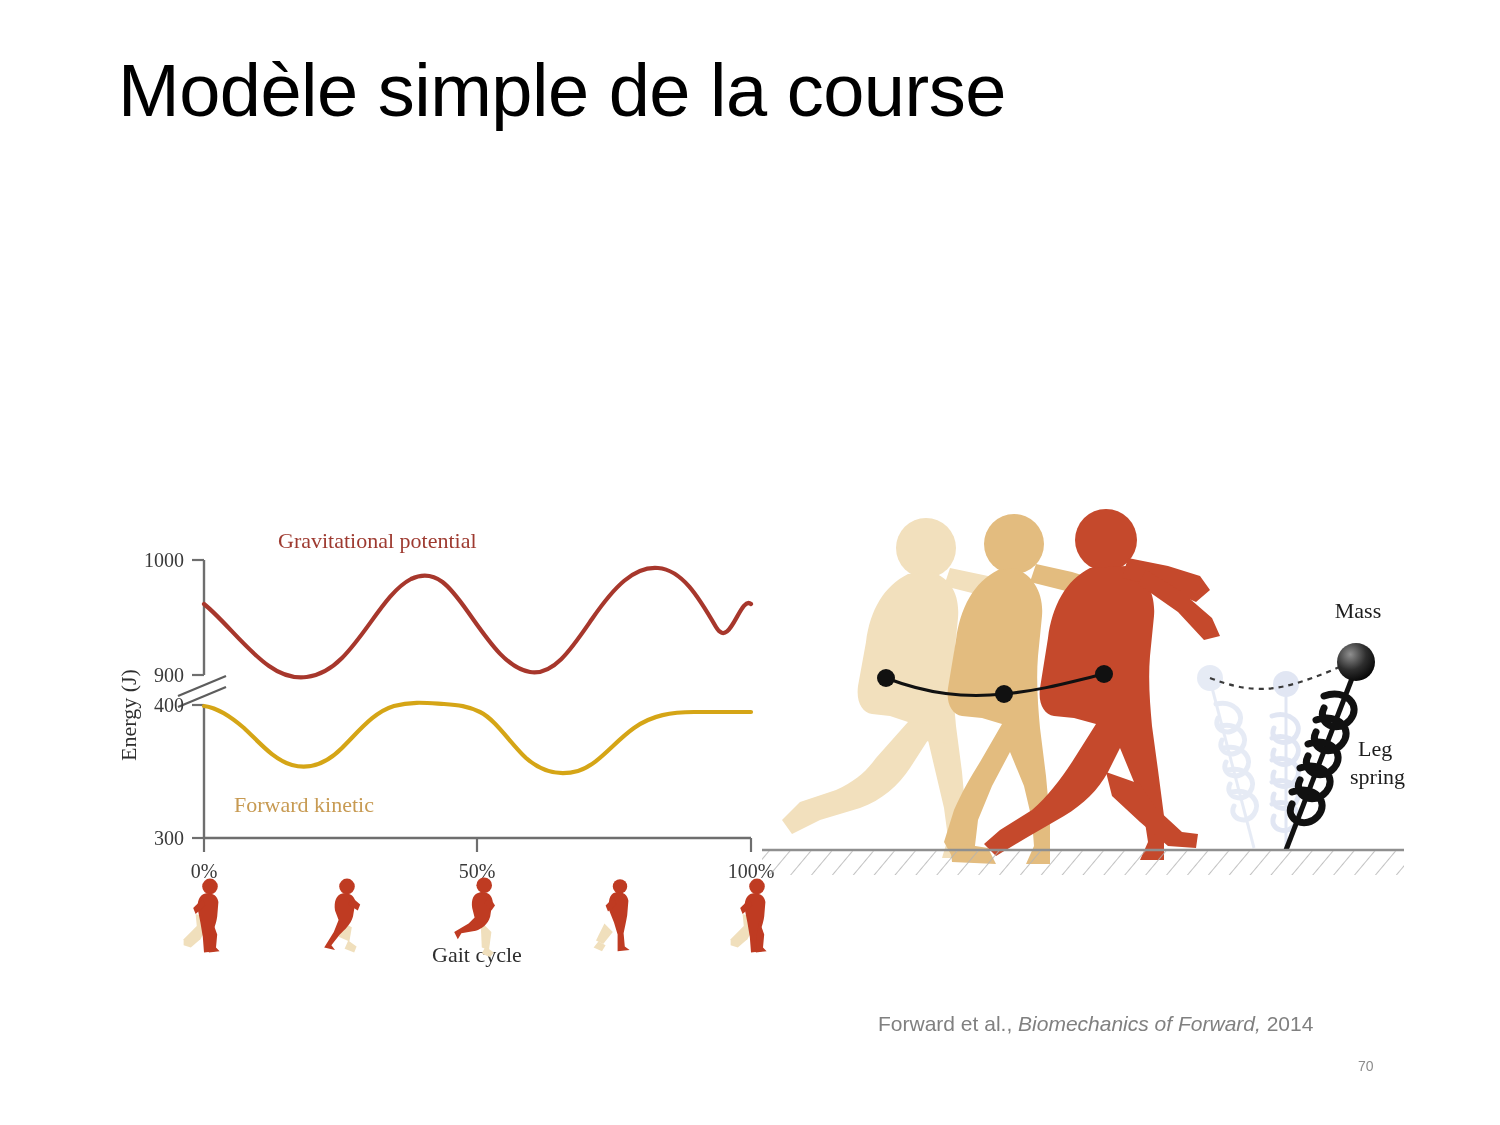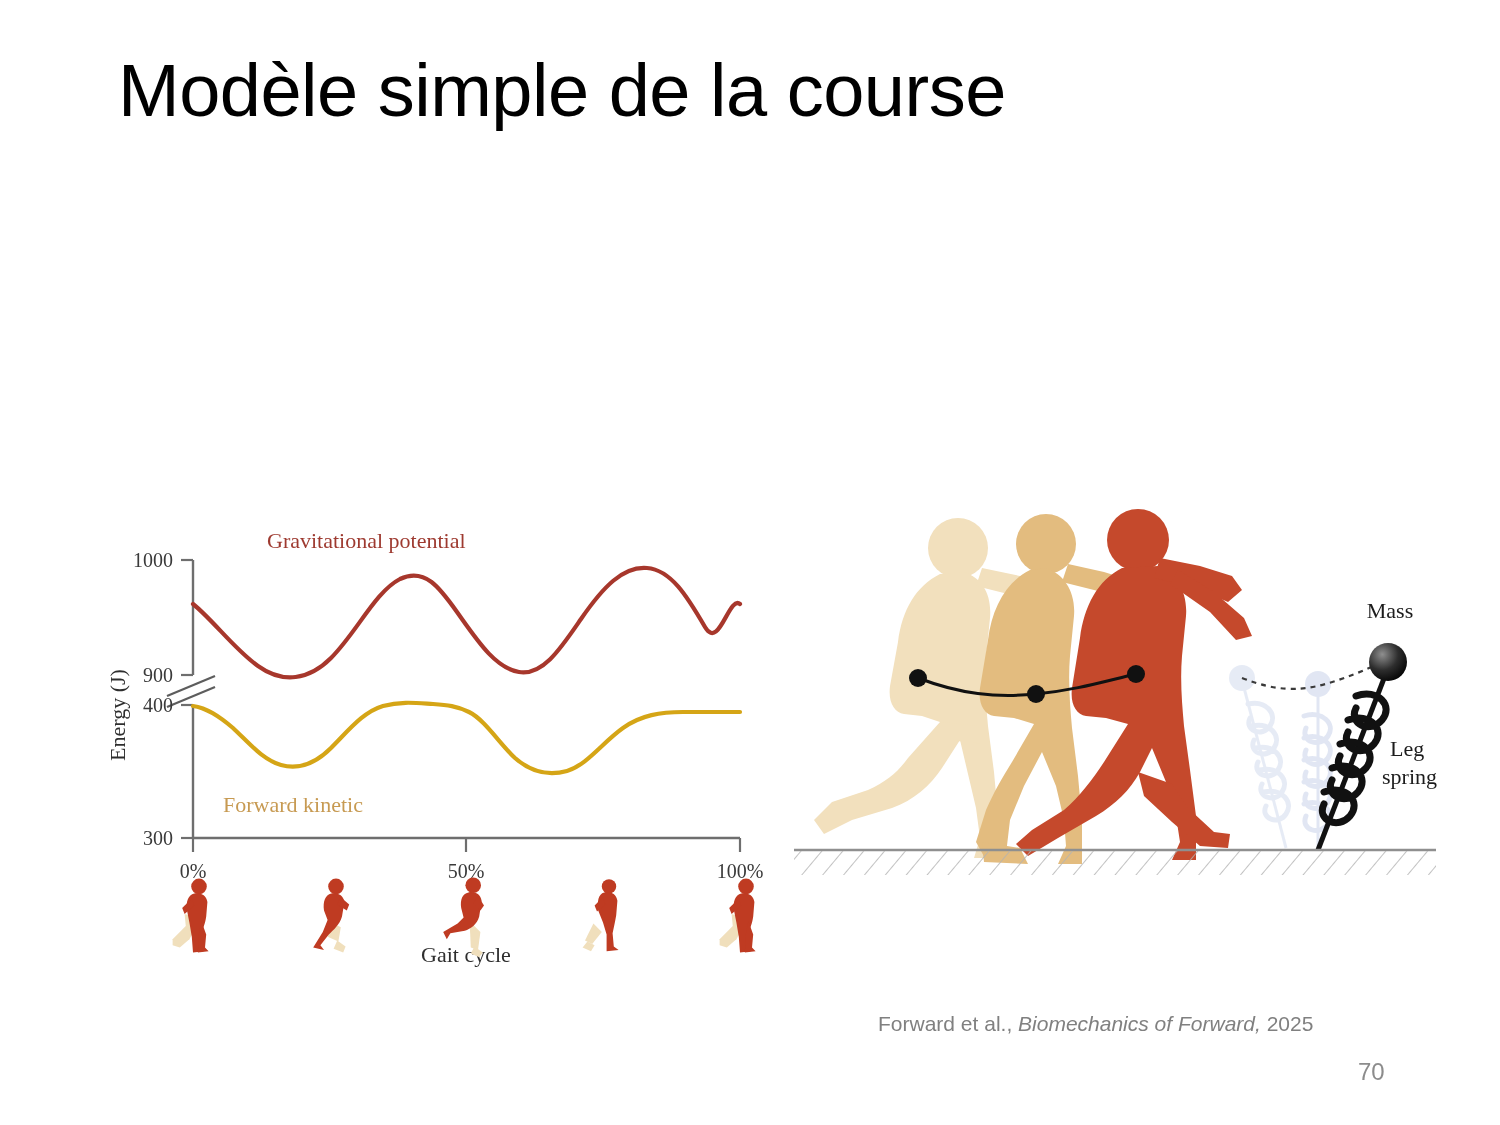--- a/index.html
+++ b/index.html
@@ -39,21 +39,21 @@
     position: absolute;
     left: 0;
     top: 470px;
     width: 1500px;
     height: 500px;
   }
 
   
   #energy-chart {
     position: absolute;
-    left: 95px;
+    left: 106px;
     top: 30px;
     width: 700px;
     height: 470px;
   }
   #energy-chart svg { display: block; }
 
   .tick-label {
     font-family: "Liberation Serif", serif;
     font-size: 20px;
     fill: #3a3a3a;
@@ -70,21 +70,21 @@
   }
   .series-label-kin {
     font-family: "Liberation Serif", serif;
     font-size: 22px;
     fill: #c79a52;
   }
 
   
   #runner-illustration {
     position: absolute;
-    left: 790px;
+    left: 758px;
     top: 20px;
     width: 650px;
     height: 420px;
   }
   #runner-illustration svg { display: block; }
 
   
   .model-label {
     font-family: "Liberation Serif", serif;
     font-size: 22px;
@@ -102,21 +102,21 @@
     white-space: nowrap;
   }
   #caption .ital {
     font-style: italic;
   }
   #page-number {
     position: absolute;
     left: 1358px;
     top: 1058px;
     font-family: "Liberation Sans", sans-serif;
-    font-size: 24px;
+    font-size: 14px;
     color: #8c8c8c;
   }
 </style>
 </head>
 <body>
 
 <div id="slide">
 
   <div id="slide-title">Modèle simple de la course</div>
 
@@ -350,18 +350,18 @@
         <rect x="4" y="361" width="642" height="24" fill="url(#groundHatch)"></rect>
 
       </svg>
     </div>
 
   </div>
 
   <div id="caption">
     <span>Forward et al.,</span>
     <span class="ital">Biomechanics of Forward,</span>
-    <span>2025</span>
+    <span>2014</span>
   </div>
 
   <div id="page-number">70</div>
 
 </div>
 
 </body></html>

